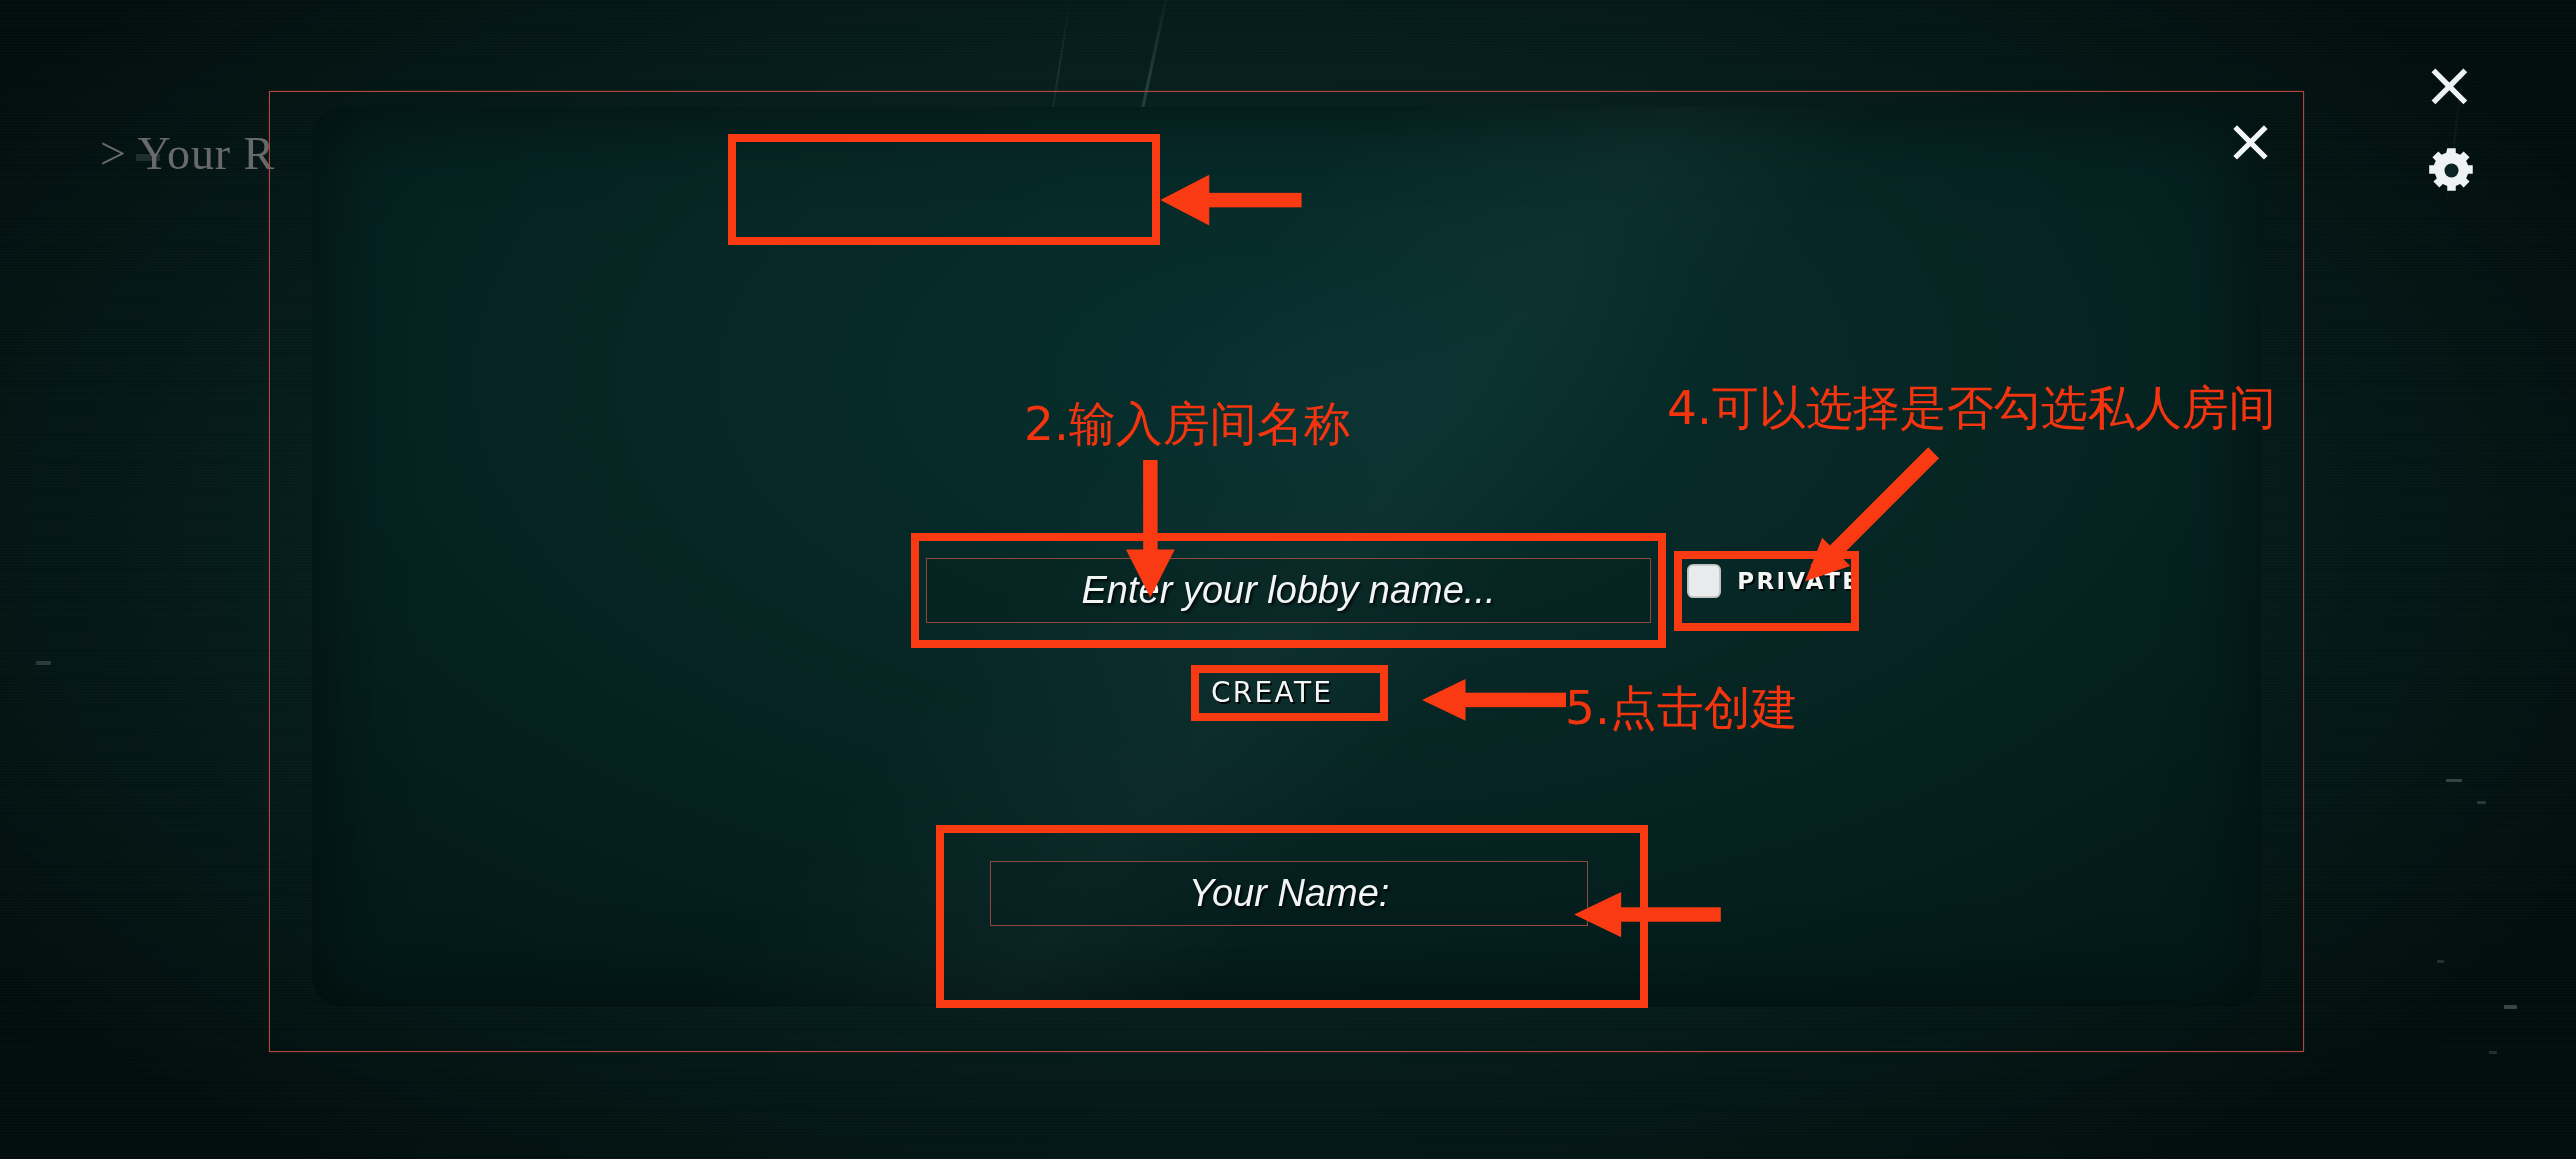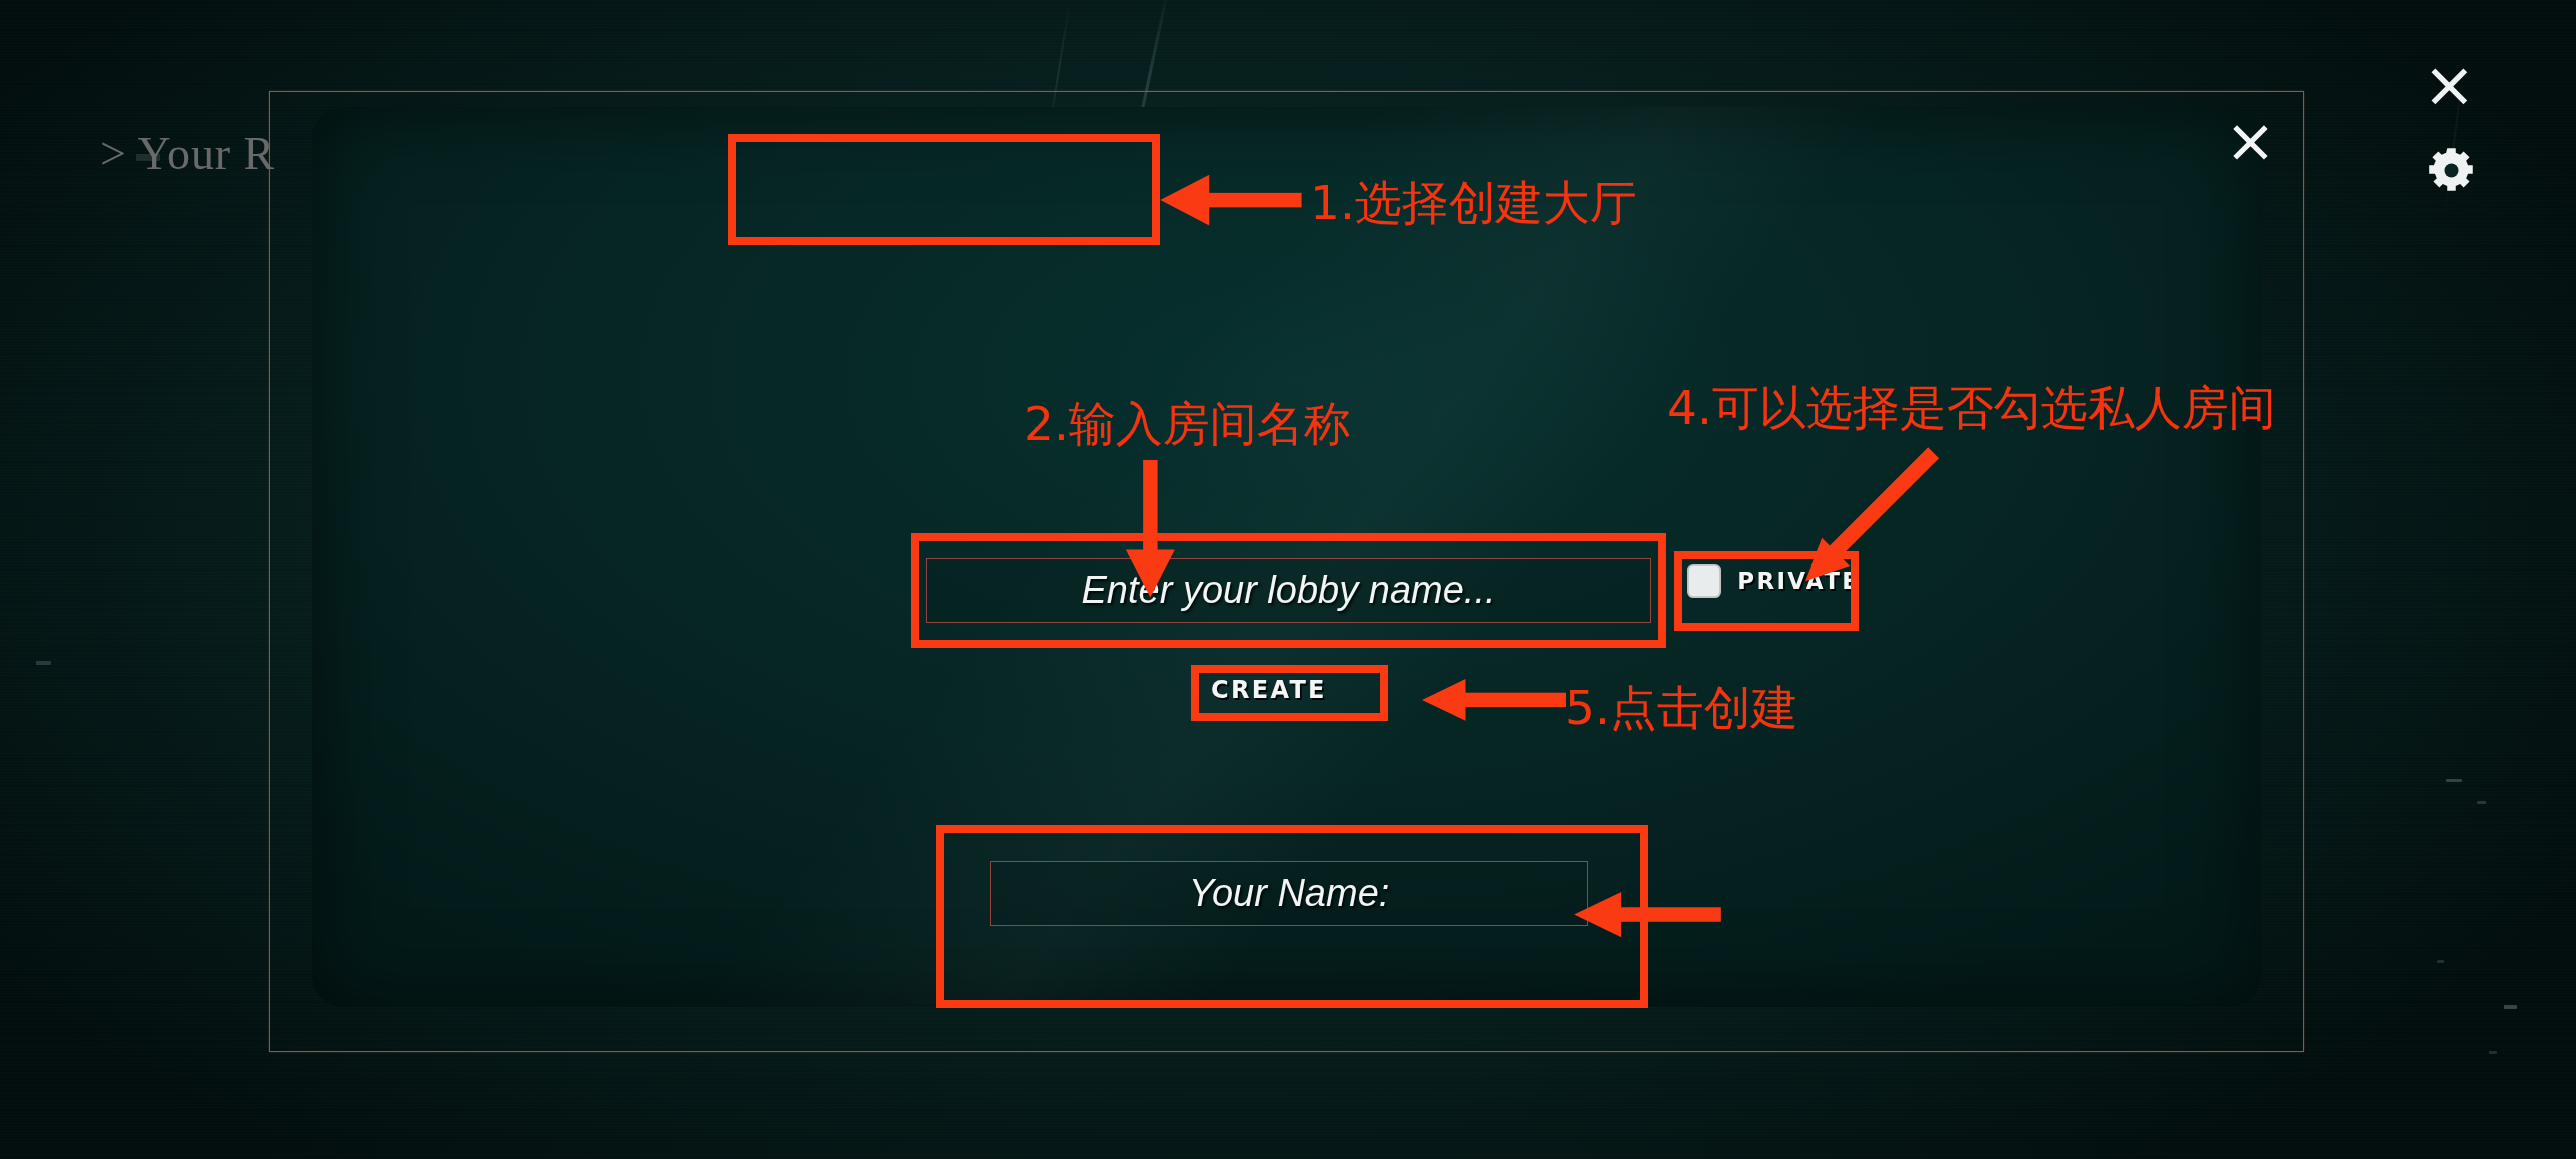--- a/index.html
+++ b/index.html
@@ -202,22 +202,22 @@
   
   #create-button {
     position: absolute;
     left: 1200px;
     top: 672px;
     padding: 3.6px 11px;
     cursor: pointer;
   }
   #create-button .lbl {
     font-family: "DejaVu Sans", sans-serif;
-    font-weight: bold;
-    font-size: 24px;
+    font-weight: normal;
+    font-size: 28px;
     letter-spacing: 2.3px;
     color: #f4f6f6;
     text-shadow: 1.8px 1.8px 0 rgba(0,0,0,.85);
   }
 
   
   #your-name-input {
     position: absolute;
     left: 990px;
     top: 861px;
@@ -366,21 +366,20 @@
         <rect x="1604" y="765" width="125" height="16" fill="#fa3a12"></rect>
         <polygon points="1570,773 1618,750 1618,796" fill="#fa3a12"></polygon>
       </g>
 
       <g>
         <rect x="1775" y="1002" width="125" height="16" fill="#fa3a12"></rect>
         <polygon points="1738,1010 1790,985 1790,1035" fill="#fa3a12"></polygon>
       </g>
     </svg>
 
-    <div class="anno-text" style="left:1310px; top:179px;">1.选择创建大厅</div>
 
     <div class="anno-text" style="left:1024px; top:400px;">2.输入房间名称</div>
 
     <div class="anno-text" style="left:1667px; top:384px;">4.可以选择是否勾选私人房间</div>
 
     <div class="anno-text" style="left:1565px; top:684px;">5.点击创建</div>
 
   </div>
 
 </div>

